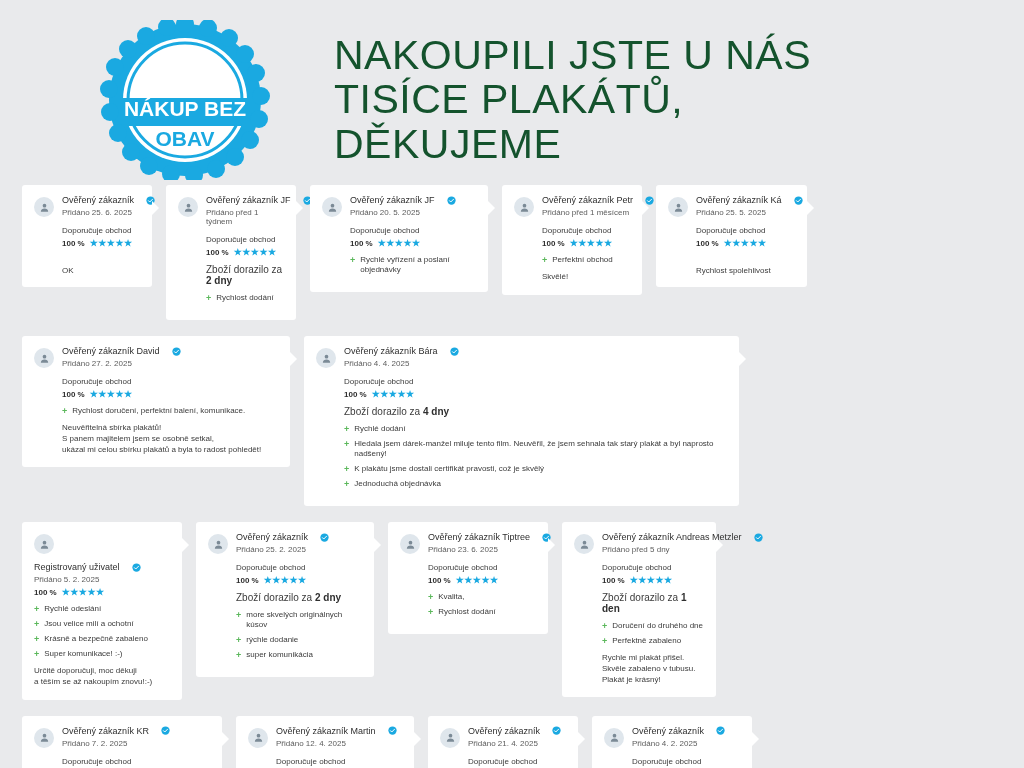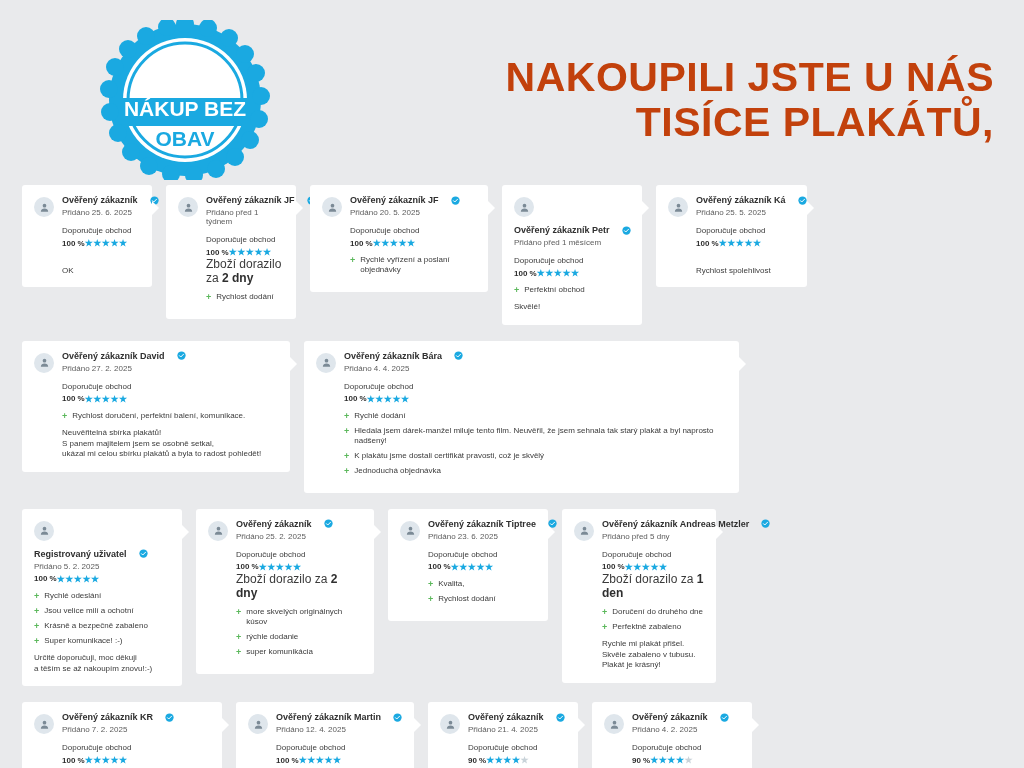--- a/index.html
+++ b/index.html
@@ -26,26 +26,25 @@
   .badge-wrap {
     width: 250px; height: 165px;
     position: relative;
     flex: 0 0 auto;
     display: flex; align-items: center; justify-content: center;
   }
   .badge-svg { display:block; }
   .headline {
     flex: 1 1 auto;
     padding-left: 24px;
-    color: #c2410c;
-    font-weight: bold;
+    color: #14532d;
+    font-weight: normal;
     font-size: 40px;
     line-height: 1.08;
     letter-spacing: 0.5px;
-    text-align: right;
   }
   .headline .l1 { font-size: 41px; }
   .headline .l2 { font-size: 41px; }
   .headline .l3 { font-size: 41px; }
 
   
   .rows { padding: 0 22px; }
   .row {
     display: flex;
     align-items: flex-start;
@@ -78,48 +77,48 @@
     width: 20px; height: 20px;
     border-radius: 50%;
     background: #dfe6ec;
     flex: 0 0 auto;
     display: flex; align-items: center; justify-content: center;
     margin-top: 2px;
   }
   .avatar svg { display:block; }
   .body { flex: 1 1 auto; min-width: 0; }
   .nameline {
-    font-weight: bold;
+    font-weight: normal;
     font-size: 9px;
     color: #2f2f2f;
     display: flex; align-items: center; gap: 12px;
     white-space: nowrap;
   }
   .verified {
     width: 9px; height: 9px; flex: 0 0 auto;
   }
   .date {
     font-size: 8px;
     color: #5c5c5c;
     margin-top: 3px;
   }
   .recommend {
     font-size: 8px;
     color: #3b3b3b;
     margin-top: 9px;
   }
   .scoreline {
-    display: flex; align-items: center; 
+    display: flex; align-items: center; gap: 5px;
     margin-top: 3px;
     font-size: 8px; font-weight: bold; color: #2f2f2f;
   }
   .stars { color: #1aa9e1; font-size: 9px; letter-spacing: 0.5px; }
   .stars .off { color: #c9d3d9; }
   .delivery {
-    font-size: 12px; color: #3b3b3b; margin-top: 0;
+    font-size: 10px; color: #3b3b3b; margin-top: 7px;
   }
   .delivery b { color:#2f2f2f; }
   .pros { margin-top: 7px; }
   .pro {
     display: flex; align-items: flex-start; gap: 5px;
     font-size: 8px; color: #3b3b3b;
     margin-bottom: 5px; line-height: 1.25;
   }
   .plus {
     color: #5bb85b; font-weight: bold; font-size: 9px;
@@ -181,20 +180,21 @@
 
           <path d="M -62,-2 L 62,-2 L 62,26 L -62,26 Z" fill="#1aa9e1"></path>
           <text x="0" y="16" text-anchor="middle" fill="#ffffff" font-family="Liberation Sans, sans-serif" font-size="21" font-weight="bold">NÁKUP BEZ</text>
           <text x="0" y="46" text-anchor="middle" fill="#1aa9e1" font-family="Liberation Sans, sans-serif" font-size="21" font-weight="bold">OBAV</text>
         </g>
       </svg>
     </div>
     <div class="headline">
       <div class="l1">NAKOUPILI JSTE U NÁS</div>
       <div class="l2">TISÍCE PLAKÁTŮ,</div>
+      <div class="l3">DĚKUJEME</div>
     </div>
   </div>
 
   <div class="rows" id="rows">
       <div class="row">
         <div class="card" style="width: 130px;">
           <div class="avatar">
             <svg width="11" height="11" viewBox="0 0 24 24" fill="#7b8a96">
               <circle cx="12" cy="8" r="4"></circle>
               <path d="M4 21c0-4.4 3.6-7 8-7s8 2.6 8 7z"></path>
@@ -269,21 +269,21 @@
               <span class="stars">★★★★★</span>
             </div>
             <div class="pros">
               <div class="pro">
                 <span class="plus">+</span>
                 <span>Rychlé vyřízení a poslaní objednávky</span>
               </div>
             </div>
           </div>
         </div>
-        <div class="card" style="width: 140px; flex-direction: column;">
+        <div class="card" style="width: 140px;">
           <div class="avatar">
             <svg width="11" height="11" viewBox="0 0 24 24" fill="#7b8a96">
               <circle cx="12" cy="8" r="4"></circle>
               <path d="M4 21c0-4.4 3.6-7 8-7s8 2.6 8 7z"></path>
             </svg>
           </div>
           <div class="body">
             <div class="nameline">
               <span>Ověřený zákazník Petr</span>
               <svg class="verified" viewBox="0 0 24 24">
@@ -376,20 +376,21 @@
                 <circle cx="12" cy="12" r="11" fill="#1aa9e1"></circle>
                 <path d="M6.5 12.5l3.5 3.5 7.5-7.5" fill="none" stroke="#fff" stroke-width="2.6" stroke-linecap="round" stroke-linejoin="round"></path>
               </svg>
             </div>
             <div class="date">Přidáno 4. 4. 2025</div>
             <div class="recommend">Doporučuje obchod</div>
             <div class="scoreline">
               <span>100 %</span>
               <span class="stars">★★★★★</span>
             </div>
+            <div class="delivery">Zboží dorazilo za <b>4 dny</b></div>
             <div class="pros">
               <div class="pro">
                 <span class="plus">+</span>
                 <span>Rychlé dodání</span>
               </div>
               <div class="pro">
                 <span class="plus">+</span>
                 <span>Hledala jsem dárek-manžel miluje tento film. Neuvěřil, že jsem sehnala tak starý plakát a byl naprosto nadšený!</span>
               </div>
               <div class="pro">

